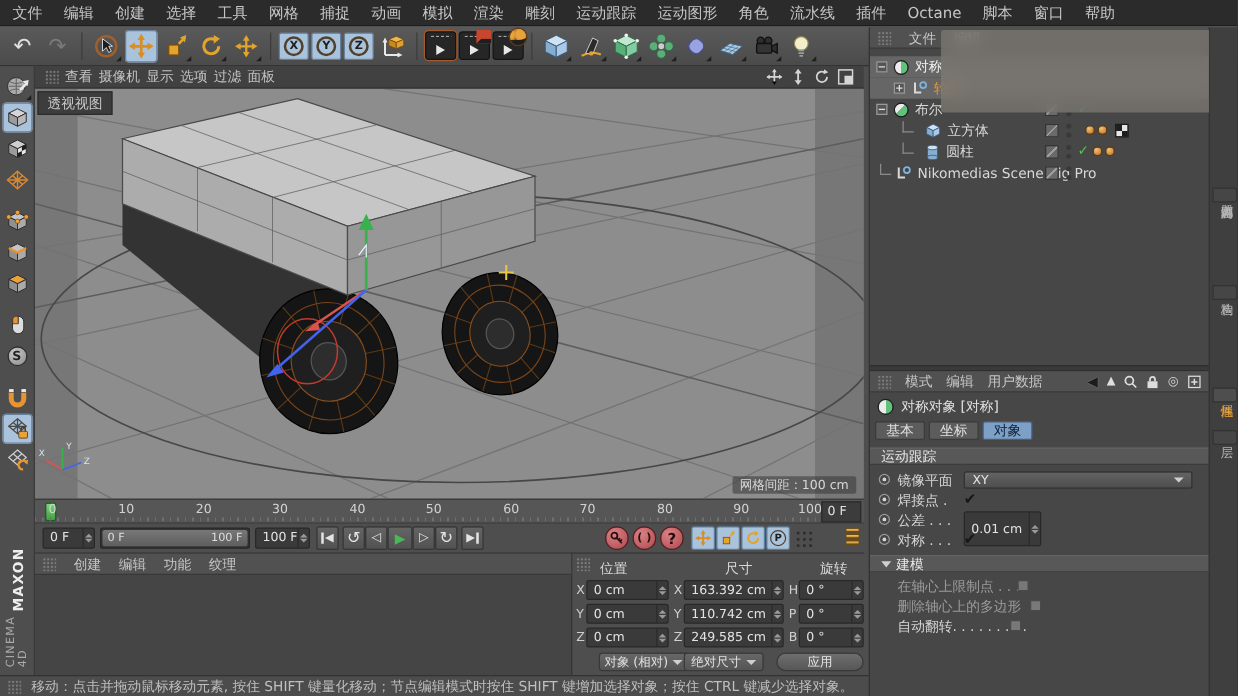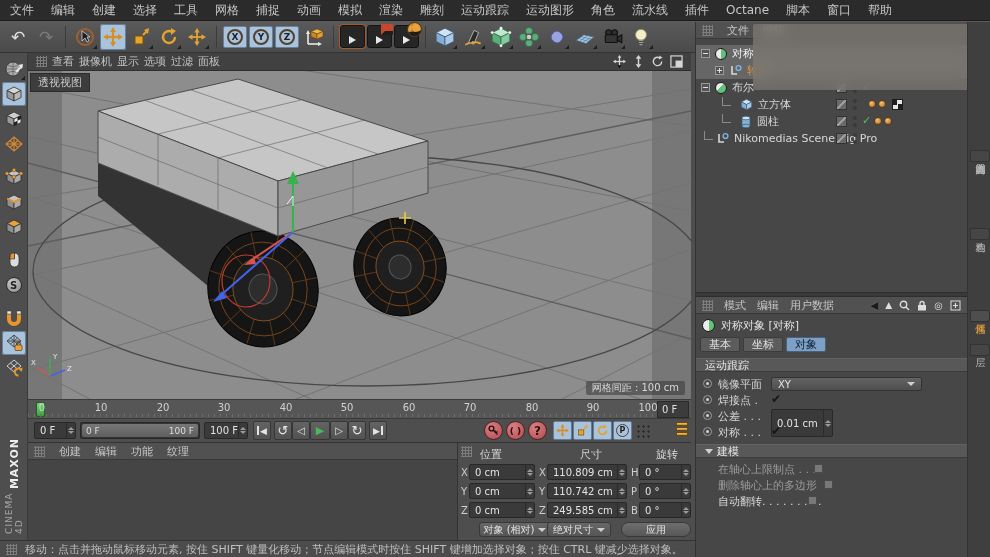--- a/index.html
+++ b/index.html
@@ -106,21 +106,21 @@
   .atitle{height:20px;display:flex;align-items:center;gap:6px;padding:3px 6px 0;font-size:11px;color:#e2e2e2}
   .tabs{display:flex;gap:3px;padding:3px 4px 2px}
   .tab{background:#5c5c5c;border:1px solid #3b3b3b;border-radius:2px;padding:0 8px;height:15px;line-height:14px;font-size:11px;color:#e0e0e0}
   .tab.on{background:#7da0c7;border-color:#49617d;color:#0e1d33}
   .asec{height:14px;background:#585858;border-top:1px solid #636363;border-bottom:1px solid #3c3c3c;display:flex;align-items:center;gap:4px;padding:0 9px;font-size:11px;color:#e8e8e8;margin-top:4px}
   .caret{width:0;height:0;border-left:4px solid transparent;border-right:4px solid transparent;border-top:5px solid #cfcfcf}
   .arow{position:relative;height:16px;display:flex;align-items:center;font-size:11px;color:#d6d6d6}
   .radio{width:9px;height:9px;border:1px solid #9a9a9a;border-radius:50%;position:absolute;left:7px;top:3px}
   .radio::after{content:"";position:absolute;left:2px;top:2px;width:3px;height:3px;border-radius:50%;background:#d5d5d5}
   .alab{position:absolute;left:22px;white-space:nowrap}
-  .dd{position:absolute;left:75px;top:1px;width:151px;height:14px;background:linear-gradient(#636363,#4e4e4e);border:1px solid #333;border-radius:2px;display:flex;align-items:center;padding:0 6px;font-size:10px;color:#e3e3e3}
+  .dd{position:absolute;left:75px;top:1px;width:183px;height:14px;background:linear-gradient(#636363,#4e4e4e);border:1px solid #333;border-radius:2px;display:flex;align-items:center;padding:0 6px;font-size:10px;color:#e3e3e3}
   .dd i{margin-left:auto;width:0;height:0;border-left:4px solid transparent;border-right:4px solid transparent;border-top:4px solid #cfcfcf}
   .chkmark{position:absolute;left:75px;top:0;color:#161616;font-weight:700;font-size:12px}
   .chkbox{position:absolute;top:3px;width:9px;height:9px;background:#787878;border:1px solid #4a4a4a;border-radius:1px}
   .dim{color:#9b9b9b}
   .blur{position:absolute;left:57px;top:2px;width:231px;height:66px;background:rgba(126,122,116,.72);backdrop-filter:blur(7px);border-radius:2px}
   svg{display:block}
 </style>
 </head>
 <body>
 
@@ -677,21 +677,21 @@
     <span class="clab" style="left:3px;top:24px">X</span>
     <div class="fld cfld" style="left:11px;top:21px;width:66px">
         <span class="val">0 cm</span>
         <span class="spin">
           <i class="up"></i>
           <i class="dn"></i>
         </span>
       </div>
     <span class="clab" style="left:81px;top:24px">X</span>
     <div class="fld cfld" style="left:89px;top:21px;width:80px">
-        <span class="val">110.809 cm</span>
+        <span class="val">163.392 cm</span>
         <span class="spin">
           <i class="up"></i>
           <i class="dn"></i>
         </span>
       </div>
     <span class="clab" style="left:173px;top:24px">H</span>
     <div class="fld cfld" style="left:181px;top:21px;width:52px">
         <span class="val">0 °</span>
         <span class="spin">
           <i class="up"></i>

